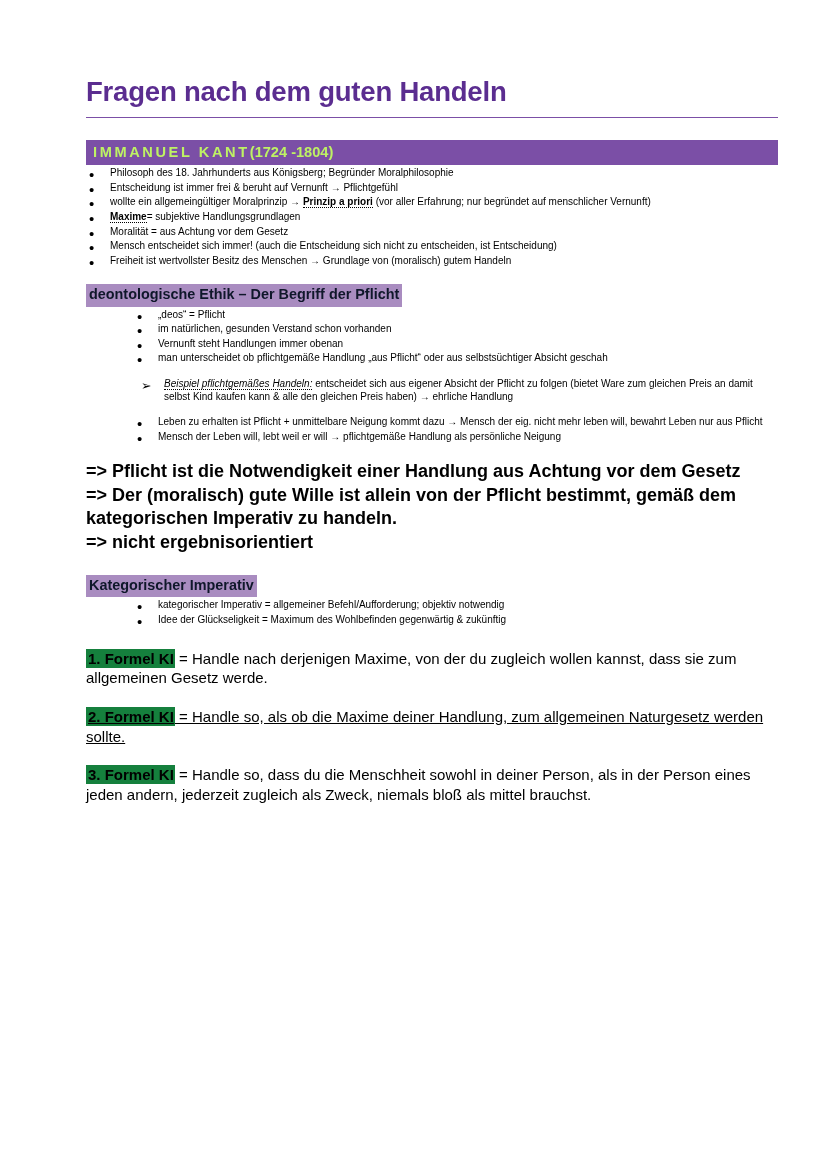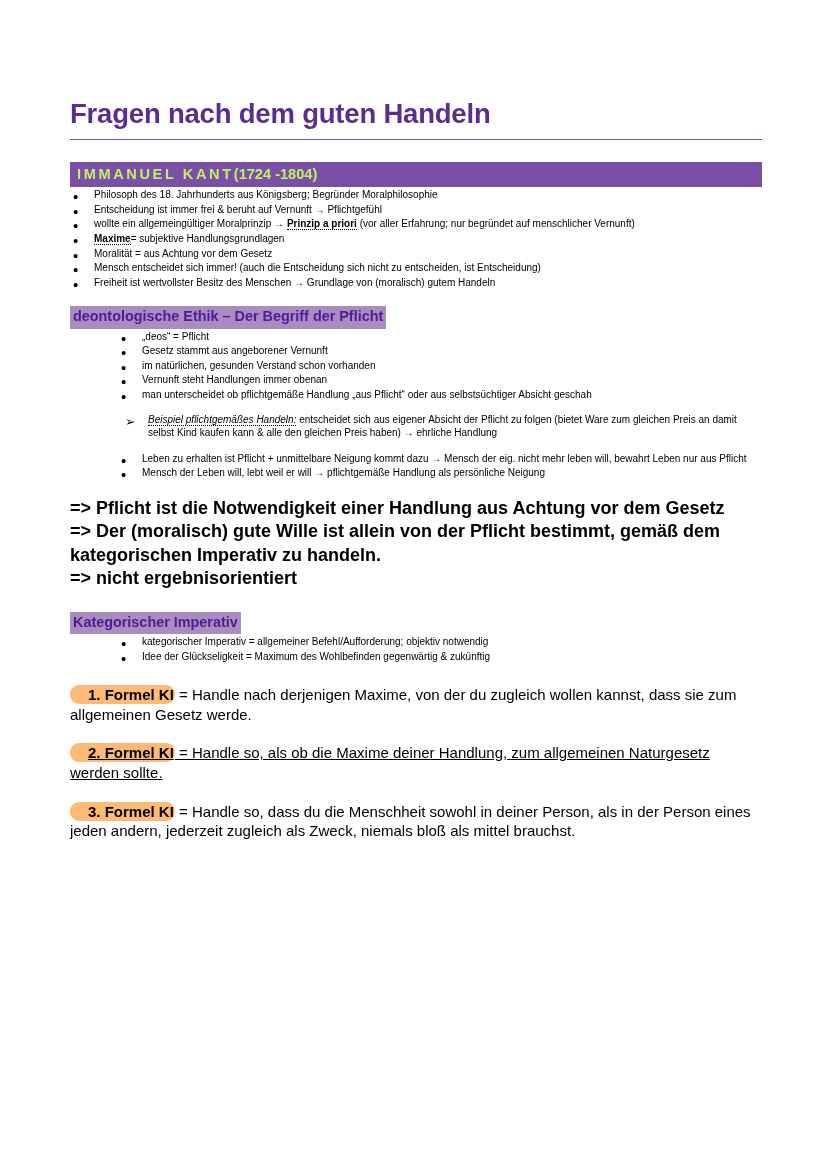--- a/index.html
+++ b/index.html
@@ -17,24 +17,23 @@
   .page {
     position: relative;
     width: 828px;
     height: 1171px;
     box-sizing: border-box;
     padding: 0;
     background: #ffffff;
   }
   .content {
     position: absolute;
-    left: 70px;
+    left: 86px;
     top: 76px;
     width: 692px;
-    margin-top: 22px;
   }
 
   
   .doc-title {
     font-size: 27.5px;
     font-weight: bold;
     color: #5b2d90;
     letter-spacing: -0.2px;
     line-height: 1.15;
     margin: 0 0 9px 0;
@@ -62,21 +61,21 @@
     letter-spacing: 2.6px;
   }
   .bar-heading .yrs {
     letter-spacing: 0;
   }
 
   
   .hl-heading {
     display: inline-block;
     background: #a98cc0;
-    color: #4c1d95;
+    color: #0f172a;
     font-weight: bold;
     font-size: 14.4px;
     line-height: 1.35;
     padding: 1px 3px 2px 3px;
     margin: 0;
   }
   .heading-block { margin: 0 0 1px 0; }
 
   
   ul.lvl1, ul.lvl2, ul.lvl3 {
@@ -133,23 +132,22 @@
   }
 
   
   .formula {
     font-size: 15px;
     line-height: 1.31;
     margin: 0;
   }
   .formula .tag {
     font-weight: bold;
-    background: #fdba74;
-    padding: 1px 1px 1px 18px;
-    border-radius: 9px;
+    background: #15803d;
+    padding: 1px 1px 1px 2px;
   }
 
   
   .gap-sm { height: 11px; }
   .gap-md { height: 16px; }
   .gap-lg { height: 21px; }
 </style>
 </head>
 <body>
 
@@ -174,21 +172,20 @@
       </ul>
 
     <div class="gap-md"></div>
 
     <div class="heading-block">
       <span class="hl-heading">deontologische Ethik – Der Begriff der Pflicht</span>
     </div>
 
     <ul class="lvl2" id="deo-bullets">
         <li><span>„deos“ = Pflicht</span></li>
-        <li><span>Gesetz stammt aus angeborener Vernunft</span></li>
         <li><span>im natürlichen, gesunden Verstand schon vorhanden</span></li>
         <li><span>Vernunft steht Handlungen immer obenan</span></li>
         <li><span>man unterscheidet ob pflichtgemäße Handlung „aus Pflicht“ oder aus selbstsüchtiger Absicht geschah</span></li>
       </ul>
 
     <div class="gap-sm"></div>
 
     <ul class="lvl3" id="deo-examples">
         <li><span class="it-ul">Beispiel pflichtgemäßes Handeln:</span><span> entscheidet sich aus eigener Absicht der Pflicht zu folgen (bietet Ware zum gleichen Preis an damit selbst Kind kaufen kann &amp; alle den gleichen Preis haben) → ehrliche Handlung</span></li>
       </ul>

